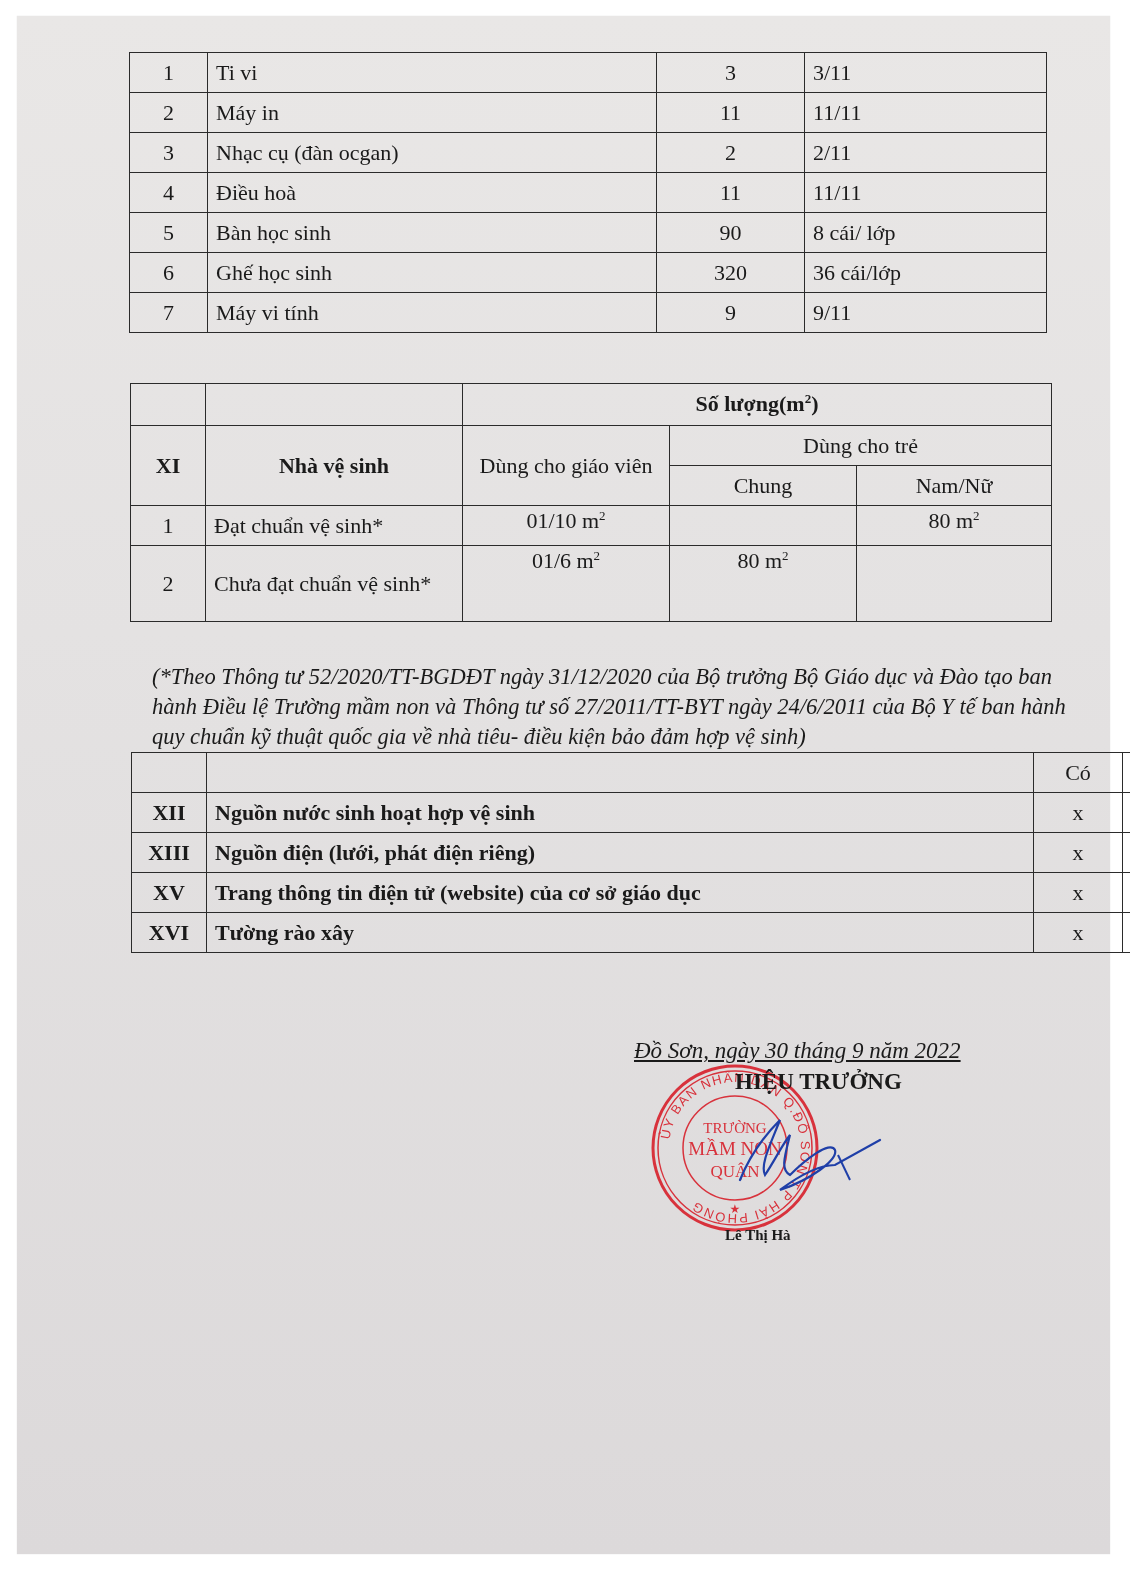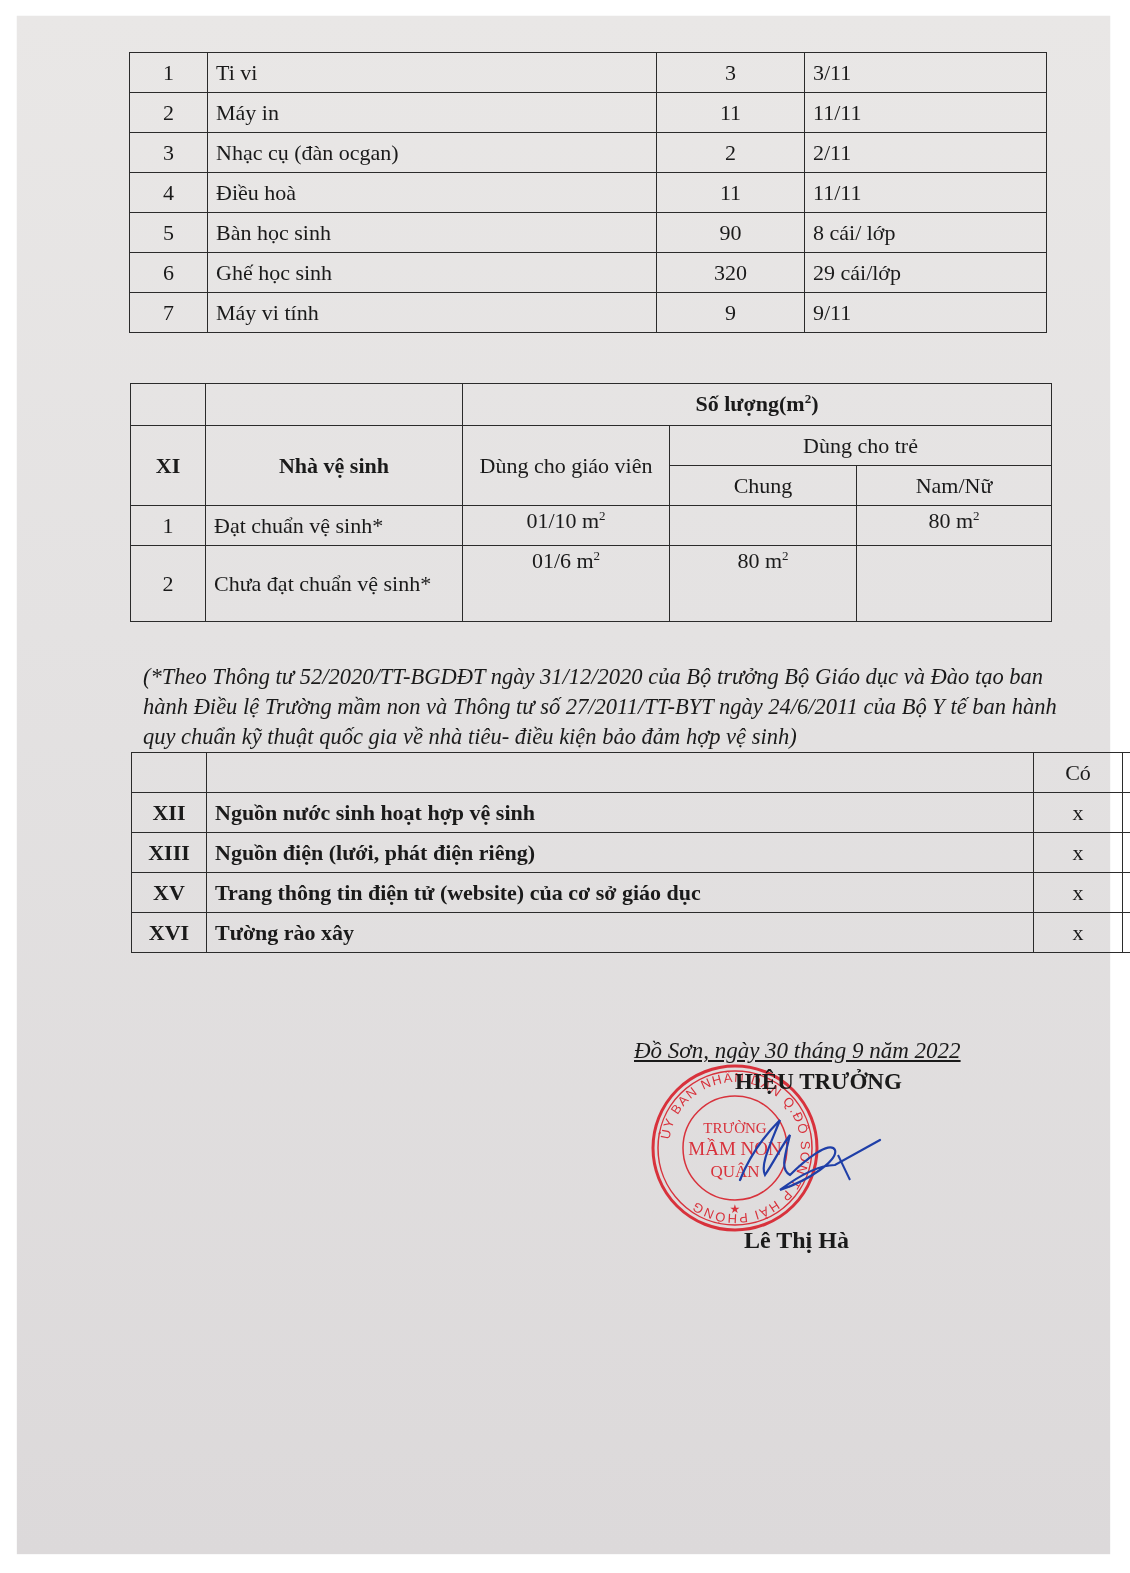--- a/index.html
+++ b/index.html
@@ -14,32 +14,32 @@
   .t1 .c-name { width:432px; }
   .t1 .c-qty { width:131px; text-align:center; }
   .t1 .c-ratio { text-align:left; }
   
   .t2 { left:130px; top:383px; width:922px; font-size:22px; }
   .t2 td { padding:2px 8px; text-align:center;margin-left:24px; }
   .t2 .bold { font-weight:bold; }
   .t2 .left { text-align:left; }
   sup { font-size:13px; }
   
-  .note { position:absolute; left:143px; top:662px; width:915px; font-size:22.5px; font-style:italic; line-height:30px; }
+  .note { position:absolute; left:152px; top:662px; width:915px; font-size:22.5px; font-style:italic; line-height:30px; }
   
   .t3 { left:131px; top:752px; width:1087px; font-size:22px; }
   .t3 td { height:39px; padding:0 8px; }
   .t3 .c-roman { width:58px; text-align:center; font-weight:bold; }
   .t3 .c-label { font-weight:bold; }
   .t3 .c-yes { width:72px; text-align:center; }
   .t3 .c-no { width:78px; text-align:center; }
   
   .sig-date { position:absolute; left:634px; top:1038px; font-size:23px; font-style:italic;text-decoration:underline; }
   .sig-title { position:absolute; left:735px; top:1069px; font-size:23px; font-weight:bold; }
-  .sig-name { position:absolute; left:744px; top:1227px; font-size:24px; font-weight:bold; }
+  .sig-name { position:absolute; left:725px; top:1227px; font-size:15px; font-weight:bold; }
   .stamp { position:absolute; left:650px; top:1063px; width:170px; height:170px; }
   .signature { position:absolute; left:720px; top:1105px; width:170px; height:90px; }
 </style>
 </head>
 <body>
 
 <div class="paper"></div>
 
 <table class="t1">
   <tbody>
@@ -70,21 +70,21 @@
   <tr>
     <td class="c-idx">5</td>
     <td class="c-name">Bàn học sinh</td>
     <td class="c-qty">90</td>
     <td class="c-ratio">8 cái/ lớp</td>
   </tr>
   <tr>
     <td class="c-idx">6</td>
     <td class="c-name">Ghế học sinh</td>
     <td class="c-qty">320</td>
-    <td class="c-ratio">29 cái/lớp</td>
+    <td class="c-ratio">36 cái/lớp</td>
   </tr>
   <tr>
     <td class="c-idx">7</td>
     <td class="c-name">Máy vi tính</td>
     <td class="c-qty">9</td>
     <td class="c-ratio">9/11</td>
   </tr>
 </tbody>
   </table>
 

